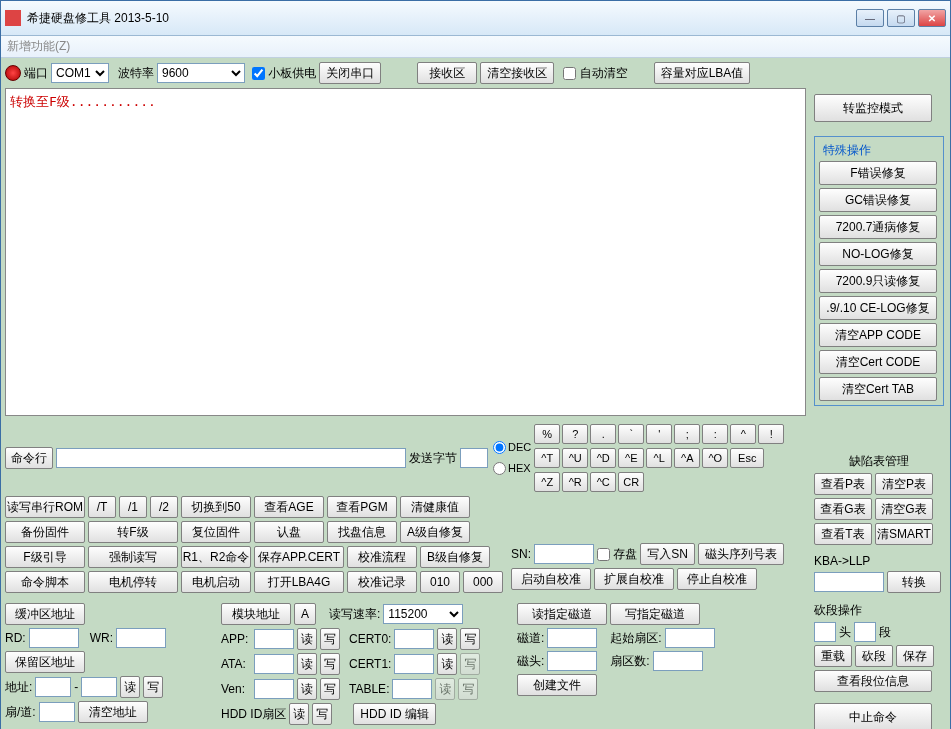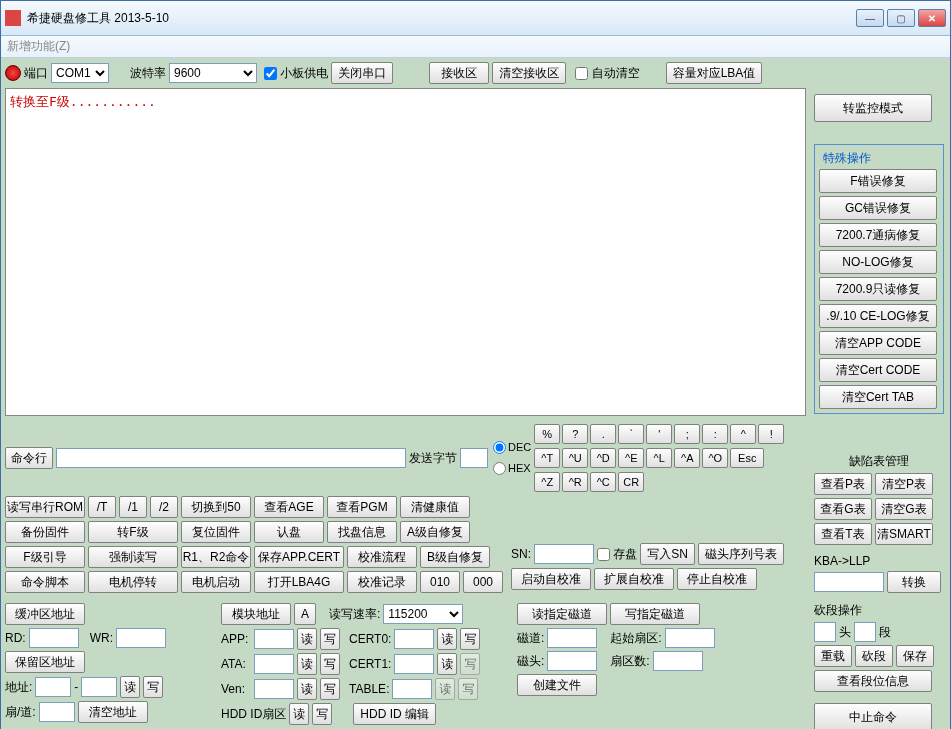--- a/index.html
+++ b/index.html
@@ -19,21 +19,21 @@
 .btn.w60 { width: 60px; }
 .btn.w70 { width: 70px; text-align: center; }
 .btn.w80 { width: 80px; }
 .btn.w90 { width: 90px; }
 select { height: 20px; border: 1px solid #7b9ebd; background: #fff; font-size: 12px; }
 input[type=text] { height: 20px; border: 1px solid #7b9ebd; padding: 0 3px; font-size: 12px; background: #fff; }
 input[type=checkbox] { vertical-align: middle; }
 .lbl { font-size: 12px; white-space: nowrap; }
 .rec-dot { width: 16px; height: 16px; border-radius: 50%; background: radial-gradient(#f44, #a00); border: 1px solid #600; }
 .terminal { flex: 0 0 328px; background: #fff; border: 1px solid #888; padding: 4px; font-family: monospace; font-size: 13px; color: #c00; overflow: auto; margin-right: 140px; }
-.sidepanel { position: absolute; right: 6px; top: 36px; width: 130px; display: flex; flex-direction: column; gap: 12px; }
+.sidepanel { position: absolute; right: 6px; top: 36px; width: 130px; display: flex; flex-direction: column; gap: 4px; }
 .fieldset { border: 1px solid #5590cc; padding: 6px 4px 4px; margin-top: 4px; }
 .fieldset .legend { color: #0055cc; font-size: 12px; margin-top: -14px; margin-left: 2px; background: #c4dac4; display: inline-block; padding: 0 2px; }
 .sidebtn { height: 24px; width: 118px; background: linear-gradient(#fefefe, #e0e0e0); border: 1px solid #808080; border-radius: 2px; font-size: 12px; text-align: center; line-height: 22px; cursor: pointer; }
 .topbtn { height: 28px; width: 118px; background: linear-gradient(#fefefe, #e0e0e0); border: 1px solid #808080; border-radius: 2px; font-size: 12px; text-align: center; line-height: 26px; cursor: pointer; margin-bottom: 6px; }
 .cmd-section { margin-top: 4px; }
 .rightcol { position: absolute; right: 6px; bottom: 28px; width: 130px; display: flex; flex-direction: column; gap: 3px; }
 .keypad { display: flex; flex-wrap: wrap; gap: 2px; width: 300px; }
 .key { width: 26px; height: 20px; background: linear-gradient(#fefefe, #e0e0e0); border: 1px solid #808080; border-radius: 2px; font-size: 11px; display: flex; align-items: center; justify-content: center; cursor: pointer; }
 .key.w { width: 34px; }
 .radio-col { display: flex; flex-direction: column; font-size: 11px; gap: 8px; margin-left: 2px; }
@@ -57,21 +57,21 @@
   </div>
   <div class="menubar">
     <span>新增功能(Z)</span>
   </div>
   <div class="content">
 
     <div class="row">
       <div class="rec-dot"></div>
       <span class="lbl">端口</span>
       <select style="width:58px"><option>COM1</option></select>
-      <span class="lbl" style="margin-left:18px">波特率</span>
+      <span class="lbl" style="margin-left:6px">波特率</span>
       <select style="width:88px"><option>9600</option></select>
       <label class="lbl" style="margin-left:4px"><input type="checkbox" checked="" style=""> <span>小板供电</span></label>
       <button class="btn">关闭串口</button>
       <span style="width:30px"></span>
       <button class="btn w60">接收区</button>
       <button class="btn">清空接收区</button>
       <label class="lbl" style="margin-left:6px"><input type="checkbox" style=""> <span>自动清空</span></label>
       <span style="width:20px"></span>
       <button class="btn">容量对应LBA值</button>
     </div>

